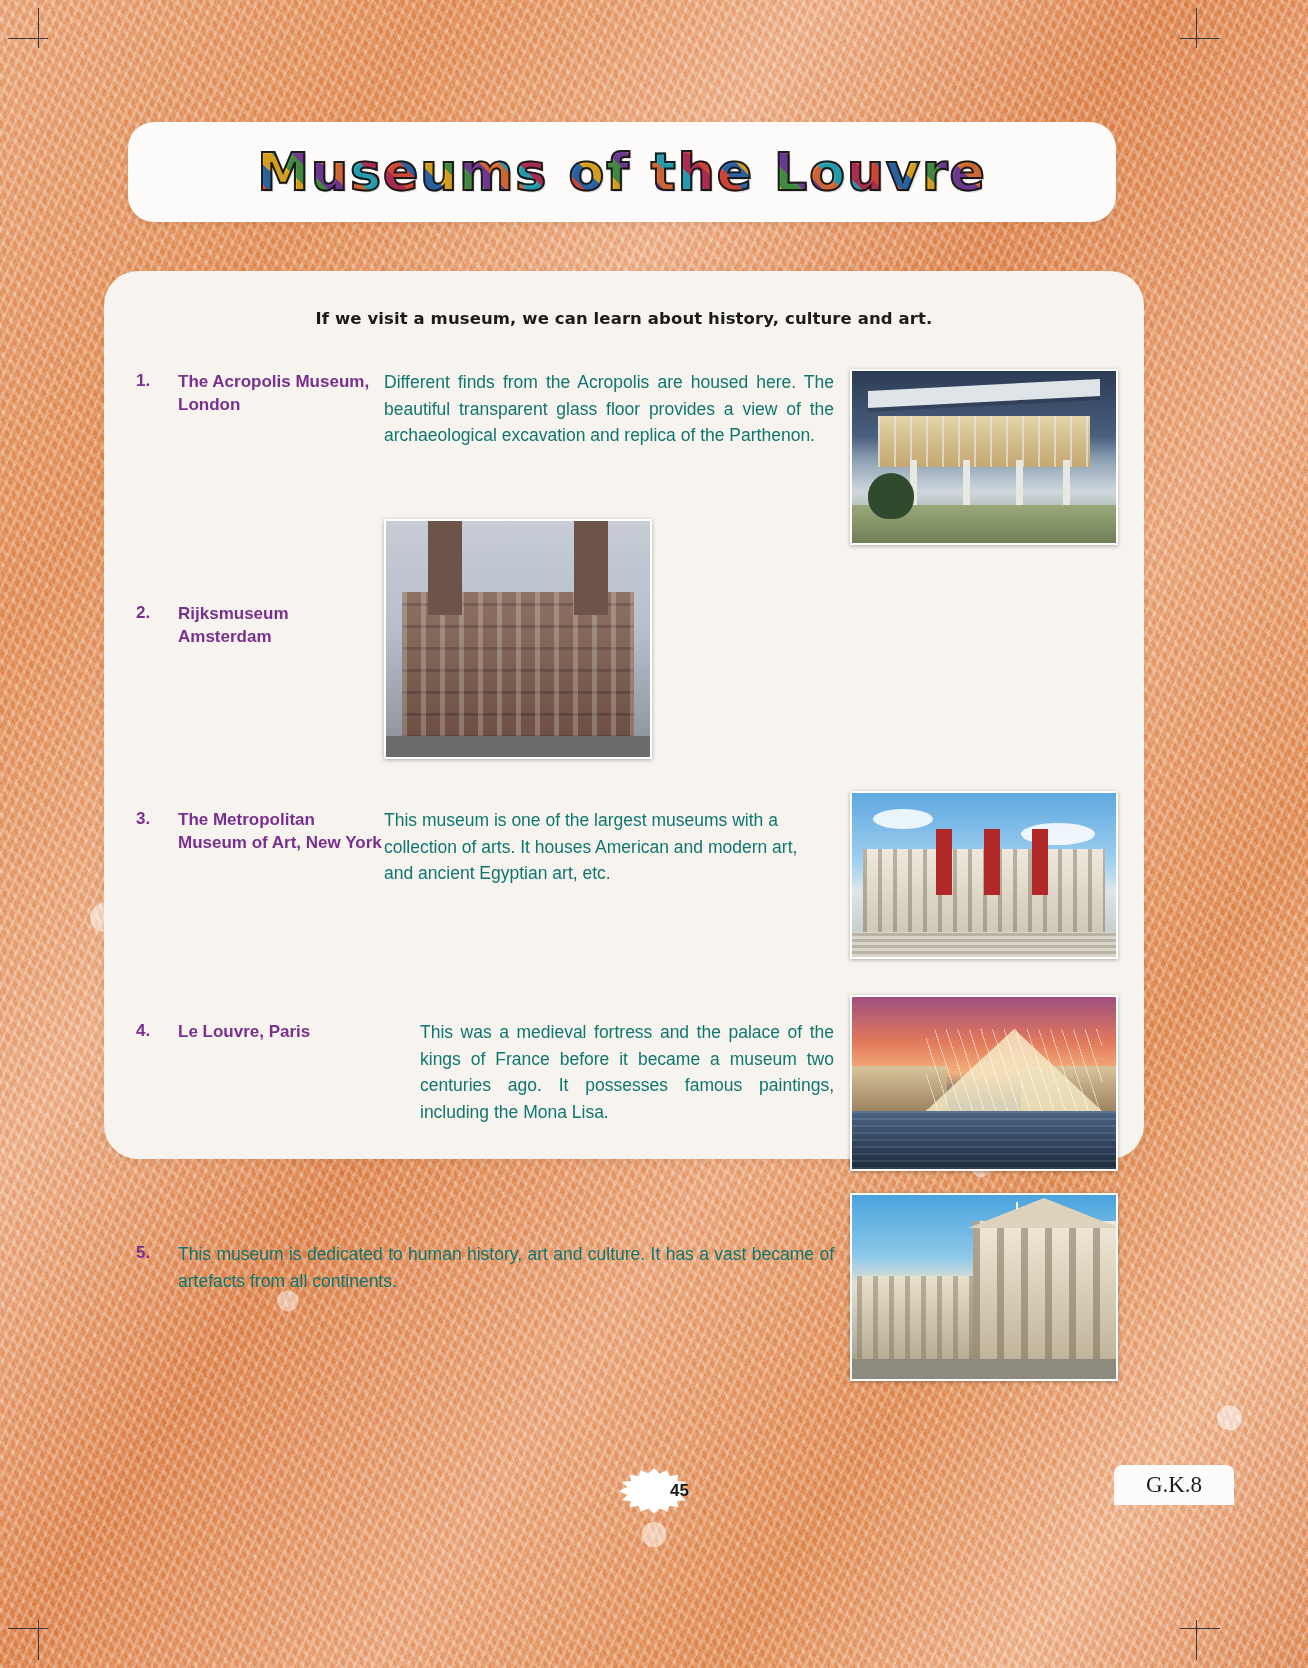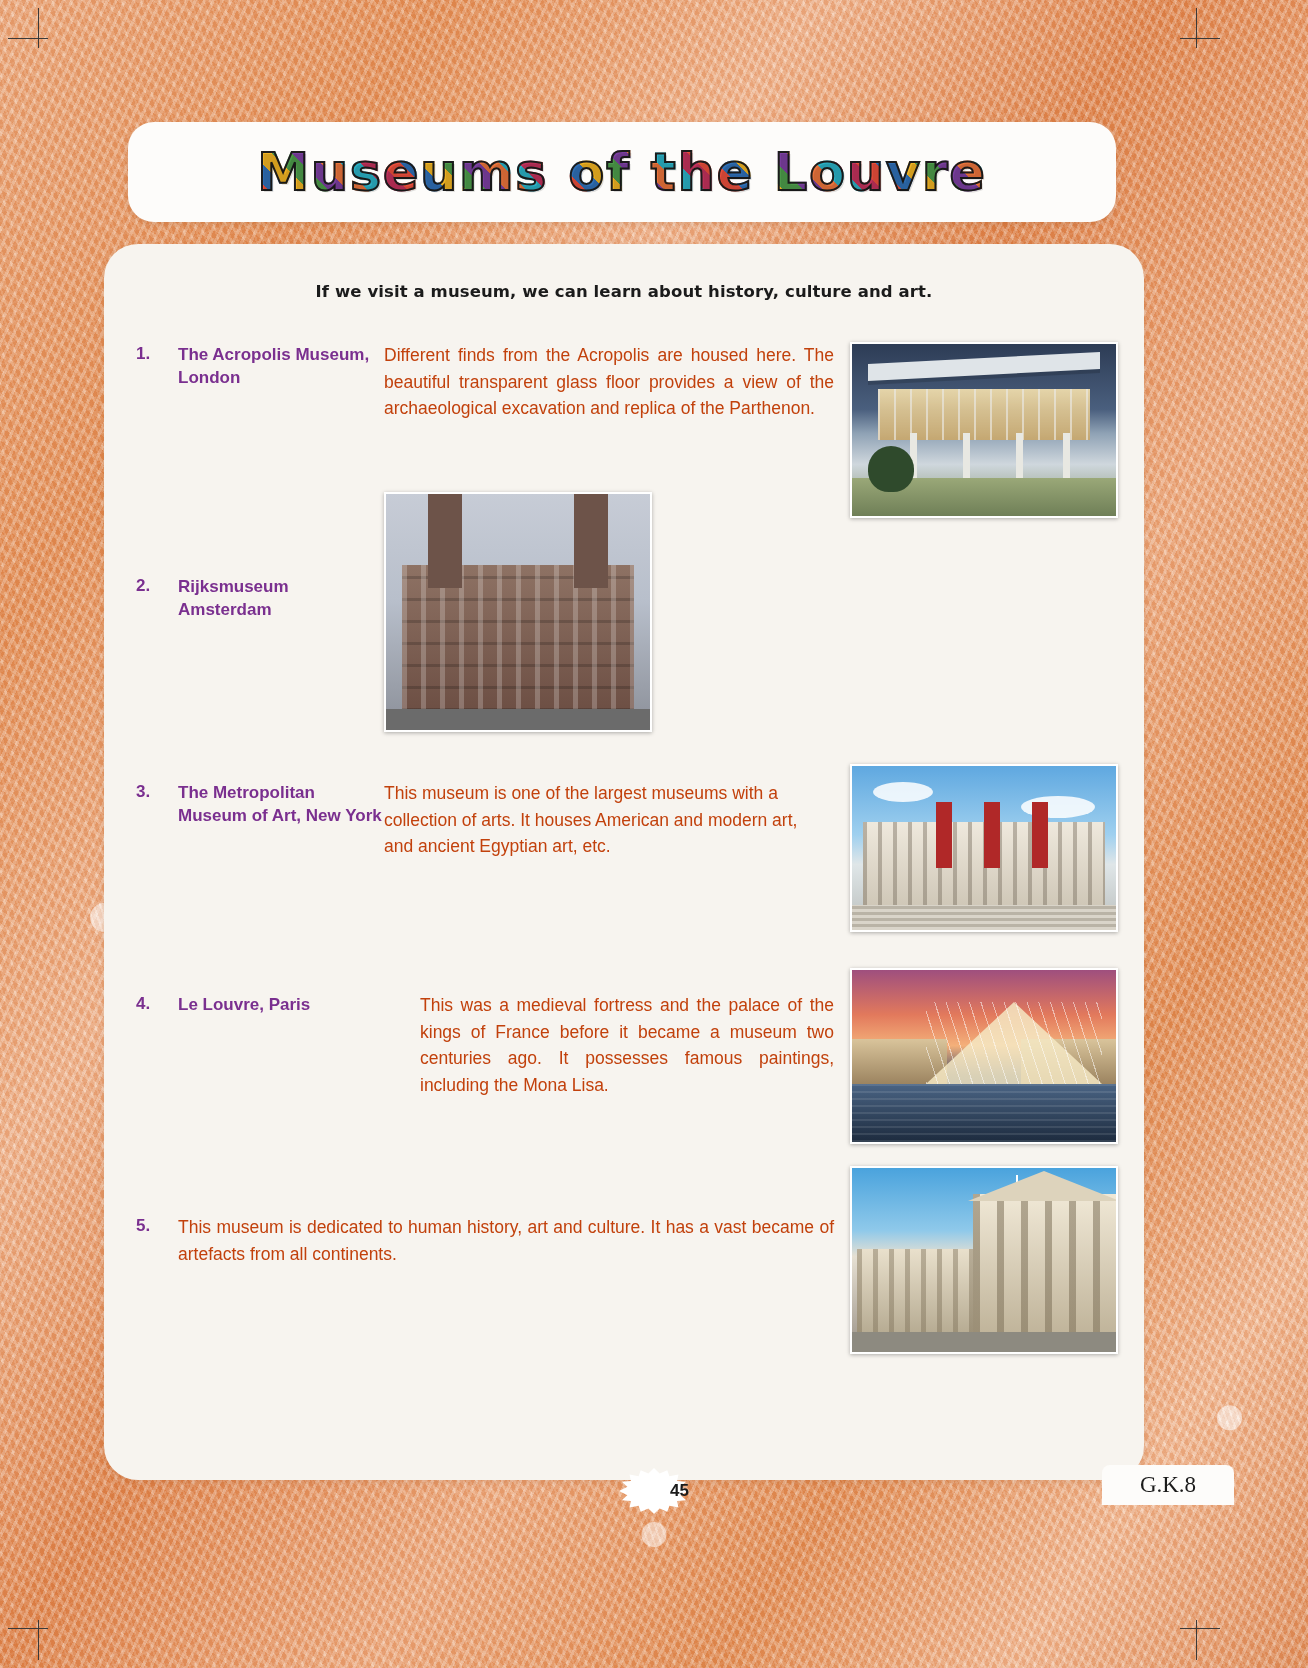--- a/index.html
+++ b/index.html
@@ -76,22 +76,22 @@
     color: transparent;
     -webkit-text-stroke: 2px #1c1c1c;
     paint-order: stroke fill;
     text-shadow: 2px 2px 0 rgba(0,0,0,0.12);
     white-space: nowrap;
   }
 
   
   .content-card {
     position: absolute;
-    left: 104px; top: 244px;
-    width: 1040px; height: 1236px;
+    left: 104px; top: 271px;
+    width: 1040px; height: 888px;
     background: #f7f4ef;
     border-radius: 34px;
     box-shadow: 0 2px 8px rgba(120,60,20,0.12);
     z-index: 4;
   }
 
   .intro {
     position: absolute;
     top: 38px;
     left: 0; right: 0;
@@ -131,21 +131,21 @@
     font-weight: bold;
     color: #7a2f8f;
     line-height: 1.33;
     padding-top: 2px;
   }
 
   .desc {
     flex: 1 1 auto;
     font-size: 17.5px;
     line-height: 1.52;
-    color: #c2410c;
+    color: #0f766e;
     text-align: justify;
     padding-right: 16px;
     font-family: "Liberation Sans", sans-serif;
   }
   .desc.left { text-align: left; }
 
   .thumb {
     flex: 0 0 268px;
     width: 268px;
     height: 176px;
@@ -224,21 +224,21 @@
   .page-num {
     position: relative;
     font-family: "Liberation Sans", sans-serif;
     font-weight: bold;
     font-size: 17px;
     color: #1b1b1b;
   }
   .gk-tab {
     position: absolute;
     right: 74px; top: 1465px;
-    width: 132px; height: 40px;
+    width: 120px; height: 40px;
     background: #fdfcfa;
     border-radius: 8px 8px 0 0;
     display: flex; align-items: center; justify-content: center;
     z-index: 6;
   }
   .gk-text {
     font-family: "Liberation Serif", serif;
     font-size: 23px;
     color: #1b1b1b;
   }

